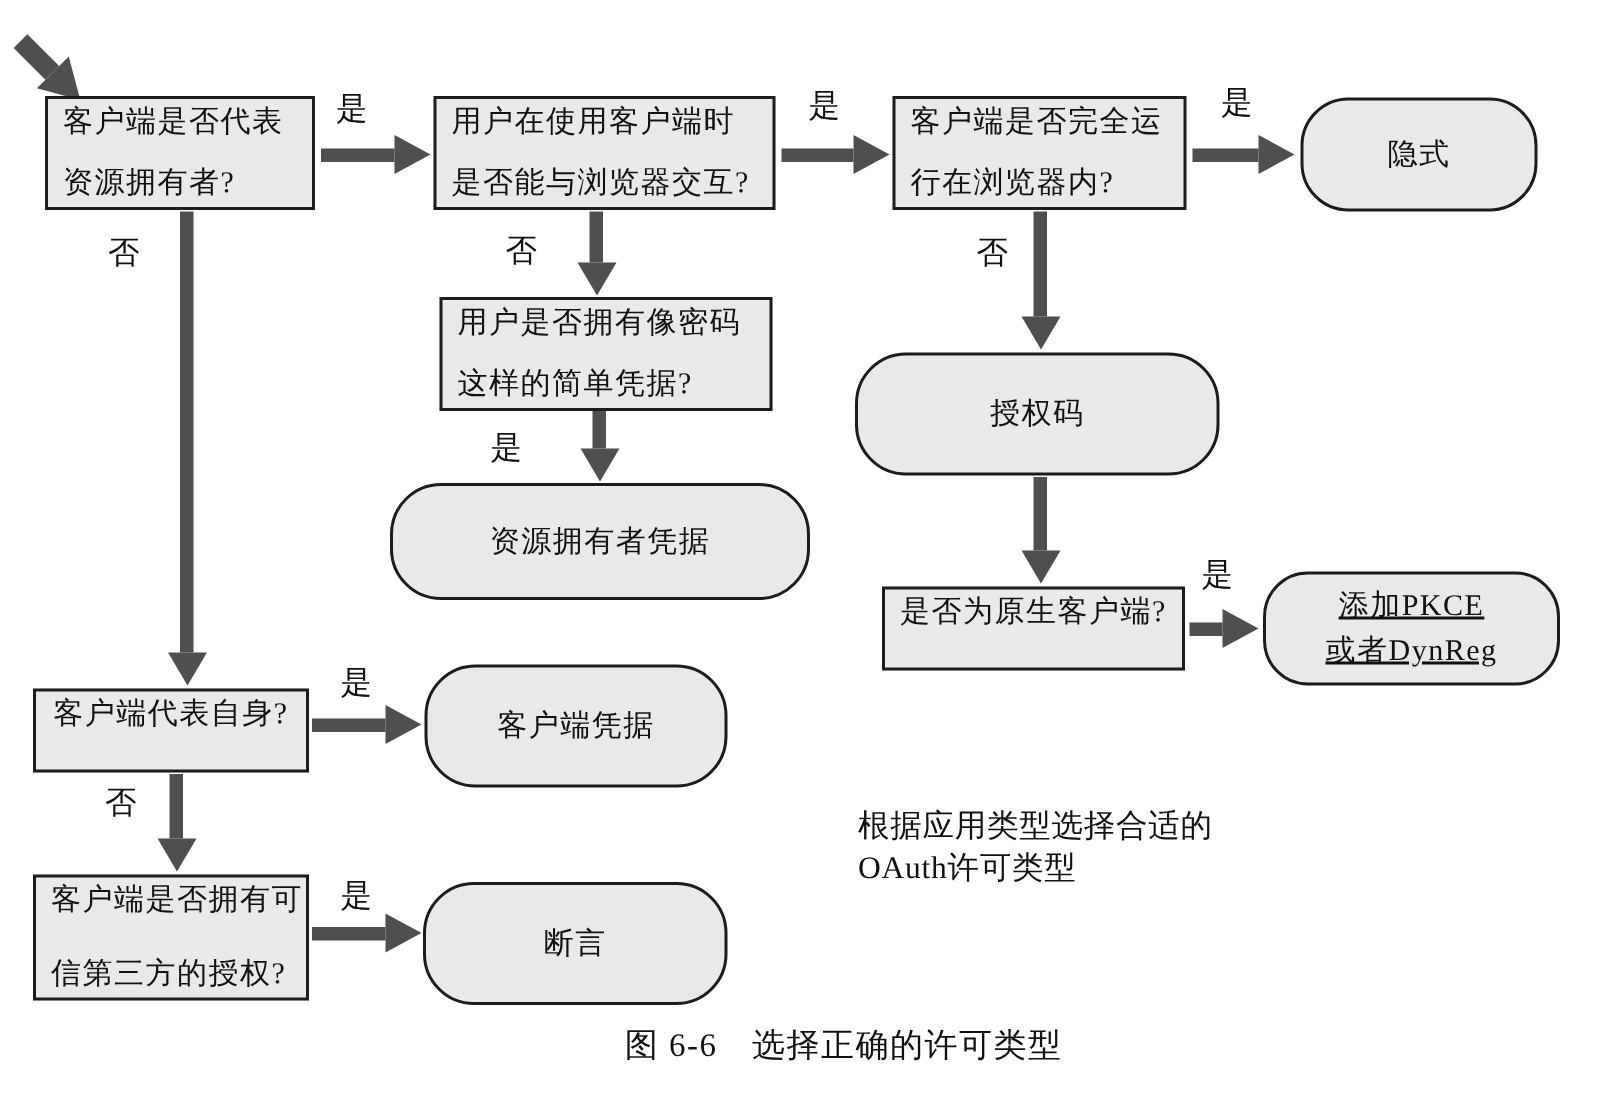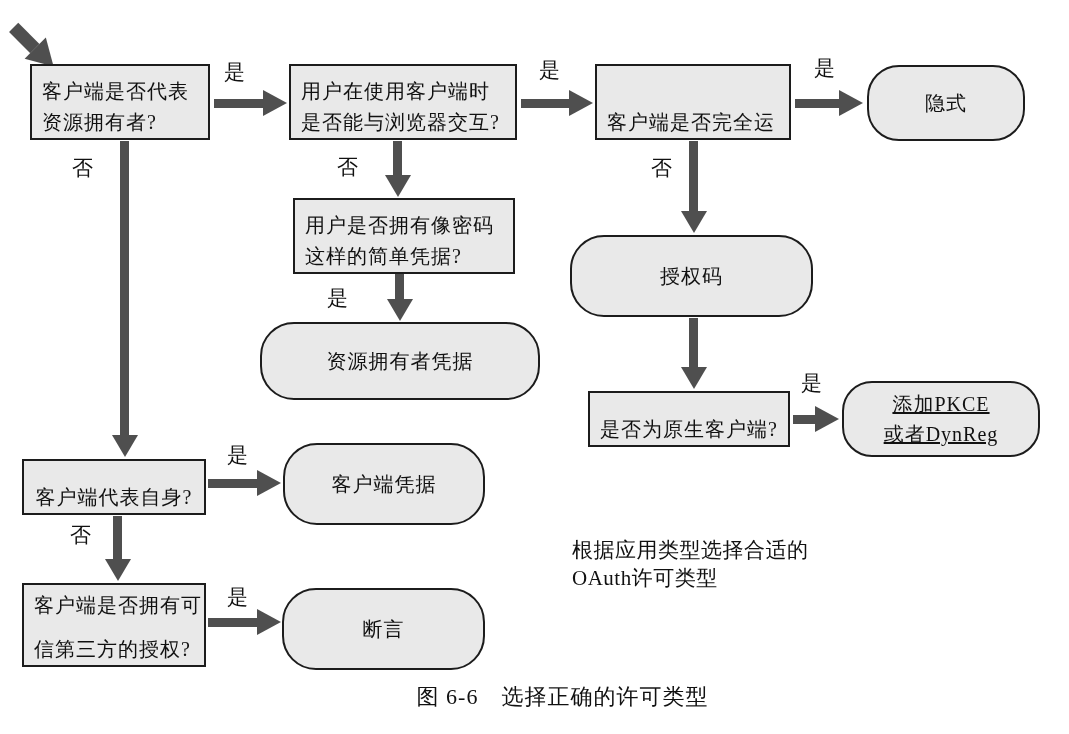--- a/index.html
+++ b/index.html
@@ -12,21 +12,21 @@
   html,body{margin:0;padding:0;background:var(--bg);}
   #stage{
     position:relative;width:1069px;height:734px;background:var(--bg);
     font-family:"Liberation Serif","DejaVu Serif",serif;color:var(--text);
     overflow:hidden;
   }
   
   .qbox{
     position:absolute;box-sizing:border-box;
     background:var(--node-fill);border:2.5px solid var(--node-border);
-    display:flex;flex-direction:column;justify-content:flex-end;
+    display:flex;flex-direction:column;justify-content:space-between;
     padding:0 10px;font-size:20px;line-height:31px;letter-spacing:1px;
   }
   .qbox.center{align-items:center;text-align:center;padding:0 4px;}
   
   .pill{
     position:absolute;box-sizing:border-box;
     background:var(--node-fill);border:2.5px solid var(--node-border);
     border-radius:34px;
     display:flex;flex-direction:column;justify-content:center;align-items:center;
     font-size:20px;line-height:30px;letter-spacing:1px;text-align:center;
@@ -68,20 +68,21 @@
     <div class="l">资源拥有者?</div>
   </div>
 
   <div class="qbox" style="left:289px;top:64px;width:228px;height:76px;">
     <div class="l">用户在使用客户端时</div>
     <div class="l">是否能与浏览器交互?</div>
   </div>
 
   <div class="qbox" style="left:595px;top:64px;width:196px;height:76px;">
     <div class="l">客户端是否完全运</div>
+    <div class="l">行在浏览器内?</div>
   </div>
 
   <div class="pill" style="left:867px;top:65px;width:158px;height:76px;border-radius:32px;">
     <div class="l">隐式</div>
   </div>
 
   <div class="qbox" style="left:293px;top:198px;width:222px;height:76px;">
     <div class="l">用户是否拥有像密码</div>
     <div class="l">这样的简单凭据?</div>
   </div>

